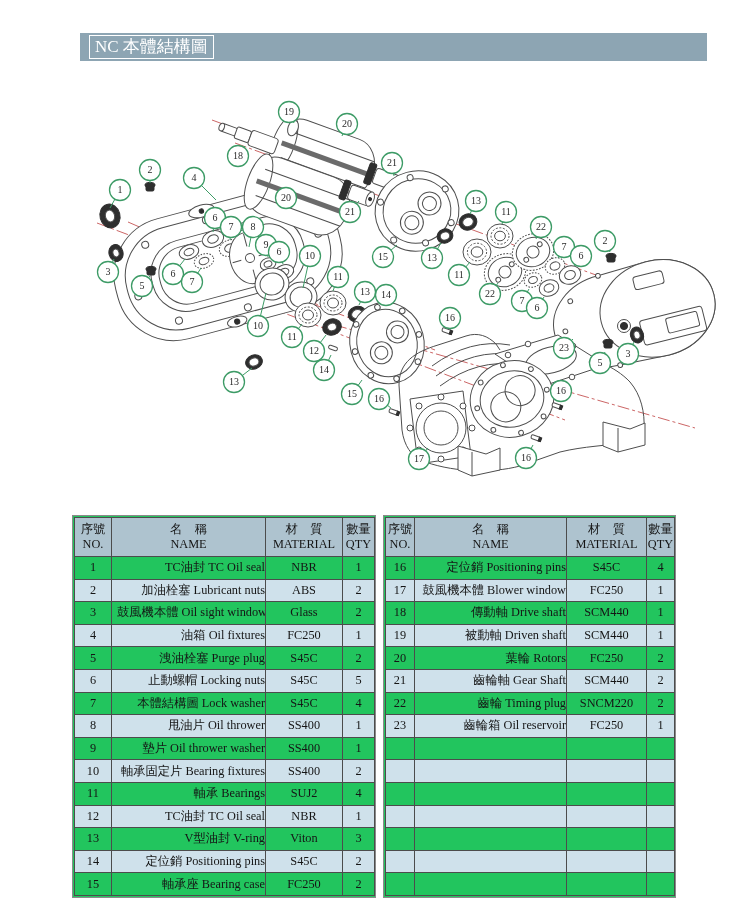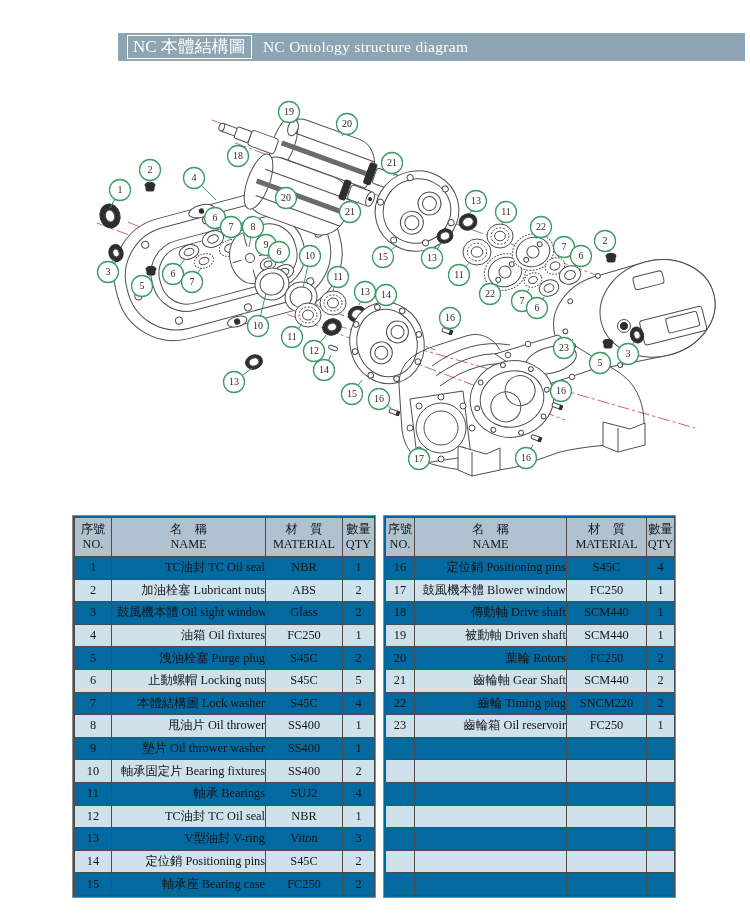--- a/index.html
+++ b/index.html
@@ -1,52 +1,51 @@
 <!DOCTYPE html>
 <html><head>
 <meta charset="utf-8">
 <style>
   html,body{margin:0;padding:0;background:#fff;}
   .page{position:relative;width:750px;height:913px;background:#fff;overflow:hidden;
         font-family:"Liberation Serif","DejaVu Serif",serif;}
   
   .banner{position:absolute;left:80px;top:33px;width:627px;height:28px;background:#8da5b3;
-          color:#fff;display:flex;align-items:center;gap:11px;padding-left:9px;box-sizing:border-box;margin-left:38px;}
+          color:#fff;display:flex;align-items:center;gap:11px;padding-left:9px;box-sizing:border-box;}
   .banner .code{border:1px solid #fff;font-size:17px;line-height:20px;padding:1px 5px;white-space:nowrap;}
   .banner .en{font-size:15.5px;letter-spacing:.3px;white-space:nowrap;}
   
   svg.diagram{position:absolute;left:0;top:0;}
   .part{stroke:#4e4e4e;stroke-width:1;fill:#fff;}
   .nofill{fill:none;}
   .dark{fill:#2e2e2e;stroke:#2e2e2e;}
   .centerline{stroke:#c66;stroke-width:1;fill:none;stroke-dasharray:12 3 3 3;}
   .callout-line{stroke:#3d9b66;stroke-width:1;}
   .callout-circle{fill:#fff;stroke:#3d9b66;stroke-width:1.3;}
   .callout-text{fill:#2a2a2a;font-size:10px;font-family:"Liberation Serif",serif;}
   
-  .tbl-wrap{position:absolute;border:1px solid #8a8a8a;background:#0369a1;padding:1px;box-sizing:border-box;}
+  .tbl-wrap{position:absolute;border:1px solid #8a8a8a;background:#22c55e;padding:1px;box-sizing:border-box;}
   .tbl-left{left:72px;top:515px;width:304px;}
   .tbl-right{left:383px;top:515px;width:293px;}
   table.parts{border-collapse:collapse;width:100%;table-layout:fixed;font-size:12.3px;color:#151515;}
   table.parts th,table.parts td{border:1px solid #4c4c4c;overflow:hidden;white-space:nowrap;}
   table.parts th{background:#aec3cf;font-weight:normal;height:36px;line-height:15px;padding:1px 0;}
   table.parts td{height:21.6px;text-align:center;padding:0;}
   table.parts td.name{text-align:right;padding-left:5px;}
   table.parts tr.alt td{background:#cfe1eb;}
   .tbl-left  col.c0{width:37px;}  .tbl-left  col.c1{width:154px;} .tbl-left  col.c2{width:77px;} .tbl-left  col.c3{width:32px;}
   .tbl-right col.c0{width:29px;}  .tbl-right col.c1{width:152px;} .tbl-right col.c2{width:80px;} .tbl-right col.c3{width:28px;}
 </style>
 </head>
 <body>
 
 <div class="page">
 
   <div class="banner">
     <span class="code">NC 本體結構圖</span>
-    <span class="en">NC Ontology structure diagram</span>
   </div>
 
   <svg class="diagram" width="750" height="510" viewBox="0 0 750 510">
 
     <g>
       <line class="centerline" x1="212" y1="120" x2="450" y2="208"></line>
       <line class="centerline" x1="235" y1="143" x2="708" y2="316"></line>
       <line class="centerline" x1="97" y1="223" x2="435" y2="350"></line>
       <line class="centerline" x1="150" y1="262" x2="565" y2="420"></line>
       <line class="centerline" x1="335" y1="325" x2="695" y2="428"></line>

